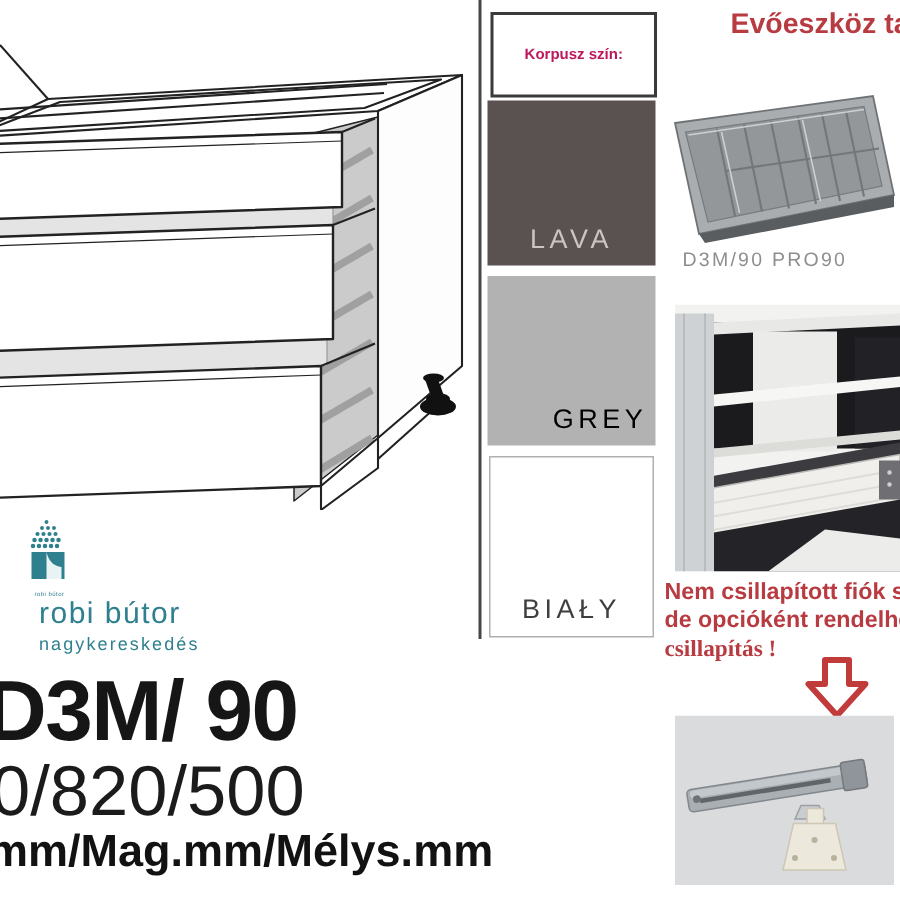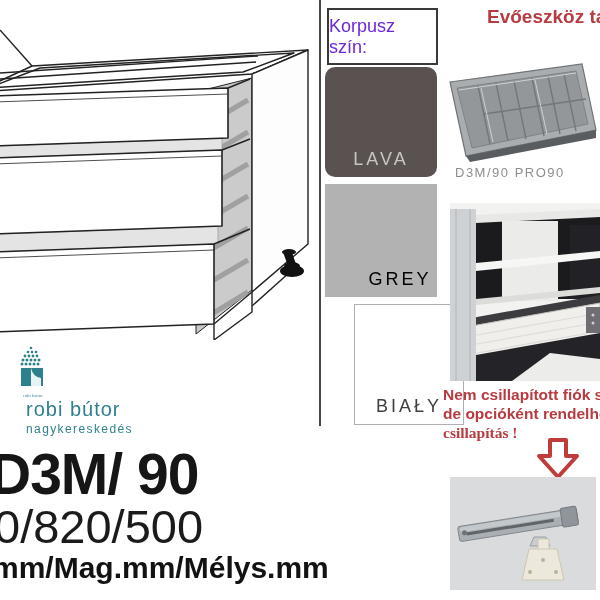--- a/index.html
+++ b/index.html
@@ -15,26 +15,26 @@
 
   
   .logo-title{font-size:20px;color:#2f808e;letter-spacing:1px;}
   .logo-sub{font-size:12px;color:#2f808e;letter-spacing:1.4px;margin-top:1px;}
   .logo-tiny{font-size:4px;color:#2f808e;letter-spacing:.3px;text-align:center;}
 
   
   .vline{width:2px;background:#474747;}
   .korpusz-box{width:107px;height:53px;background:#fff;border:2px solid #3a3a3a;
                display:flex;align-items:center;justify-content:center;}
-  .korpusz-box span{font-weight:normal;font-size:18px;color:#6d28d9;}
+  .korpusz-box span{font-weight:bold;font-size:10px;color:#be185d;}
   .swatch{width:112px;display:flex;align-items:flex-end;justify-content:center;box-sizing:border-box;}
   .swatch-label{font-size:18px;letter-spacing:3px;font-weight:500;padding-bottom:7px;text-align:center;line-height:1.25;}
   .sw-lava{background:#5a5250;}  .sw-lava .swatch-label{color:#cac5c2;}
   .sw-grey{background:#b2b2b2;}  .sw-grey .swatch-label{color:#000000;margin-left:38px;}
-  .sw-bialy{background:#ffffff;border:1px solid #b0b0b0;margin-left:28px;} .sw-bialy .swatch-label{color:#3f3f3f;}
+  .sw-bialy{background:#ffffff;border:1px solid #b0b0b0;} .sw-bialy .swatch-label{color:#3f3f3f;}
   .sw-dab{background:
       radial-gradient(ellipse 5px 9px at 28% 38%, #6d4f2b 0 40%, transparent 62%),
       radial-gradient(ellipse 4px 7px at 68% 22%, #7d5c33 0 40%, transparent 62%),
       radial-gradient(ellipse 4px 8px at 52% 72%, #6d4f2b 0 40%, transparent 62%),
       radial-gradient(ellipse 3px 6px at 84% 60%, #7d5c33 0 40%, transparent 62%),
       repeating-linear-gradient(90deg,#c9a76e 0 6px,#bf9a60 6px 9px,#d2ad77 9px 15px,#c29d63 15px 18px);}
   .sw-dab .swatch-label{color:#f6f0e3;font-size:17px;letter-spacing:2px;}
 
   
   .red-note{font-weight:bold;color:#b83b41;}
@@ -134,21 +134,21 @@
   <div class="abs nowrap big-code" style="left:-10px;top:441px;">D3M/ 90</div>
   <div class="abs nowrap big-dims" style="left:-6px;top:499px;">0/820/500</div>
   <div class="abs nowrap big-units" style="left:-8px;top:551px;">mm/Mag.mm/Mélys.mm</div>
 
   <div class="abs vline" style="left:319px;top:0;height:426px;"></div>
 
   <div class="abs korpusz-box" style="left:327px;top:8px;">
     <span>Korpusz szín:</span>
   </div>
 
-  <div class="abs swatch sw-lava" style="left:325px;top:67px;height:110px;border-radius:10px;">
+  <div class="abs swatch sw-lava" style="left:325px;top:67px;height:110px;">
     <span class="swatch-label">LAVA</span>
   </div>
 
   <div class="abs swatch sw-grey" style="left:325px;top:184px;height:113px;">
     <span class="swatch-label">GREY</span>
   </div>
 
   <div class="abs swatch sw-bialy" style="left:326px;top:304px;height:121px;width:110px;">
     <span class="swatch-label">BIAŁY</span>
   </div>

